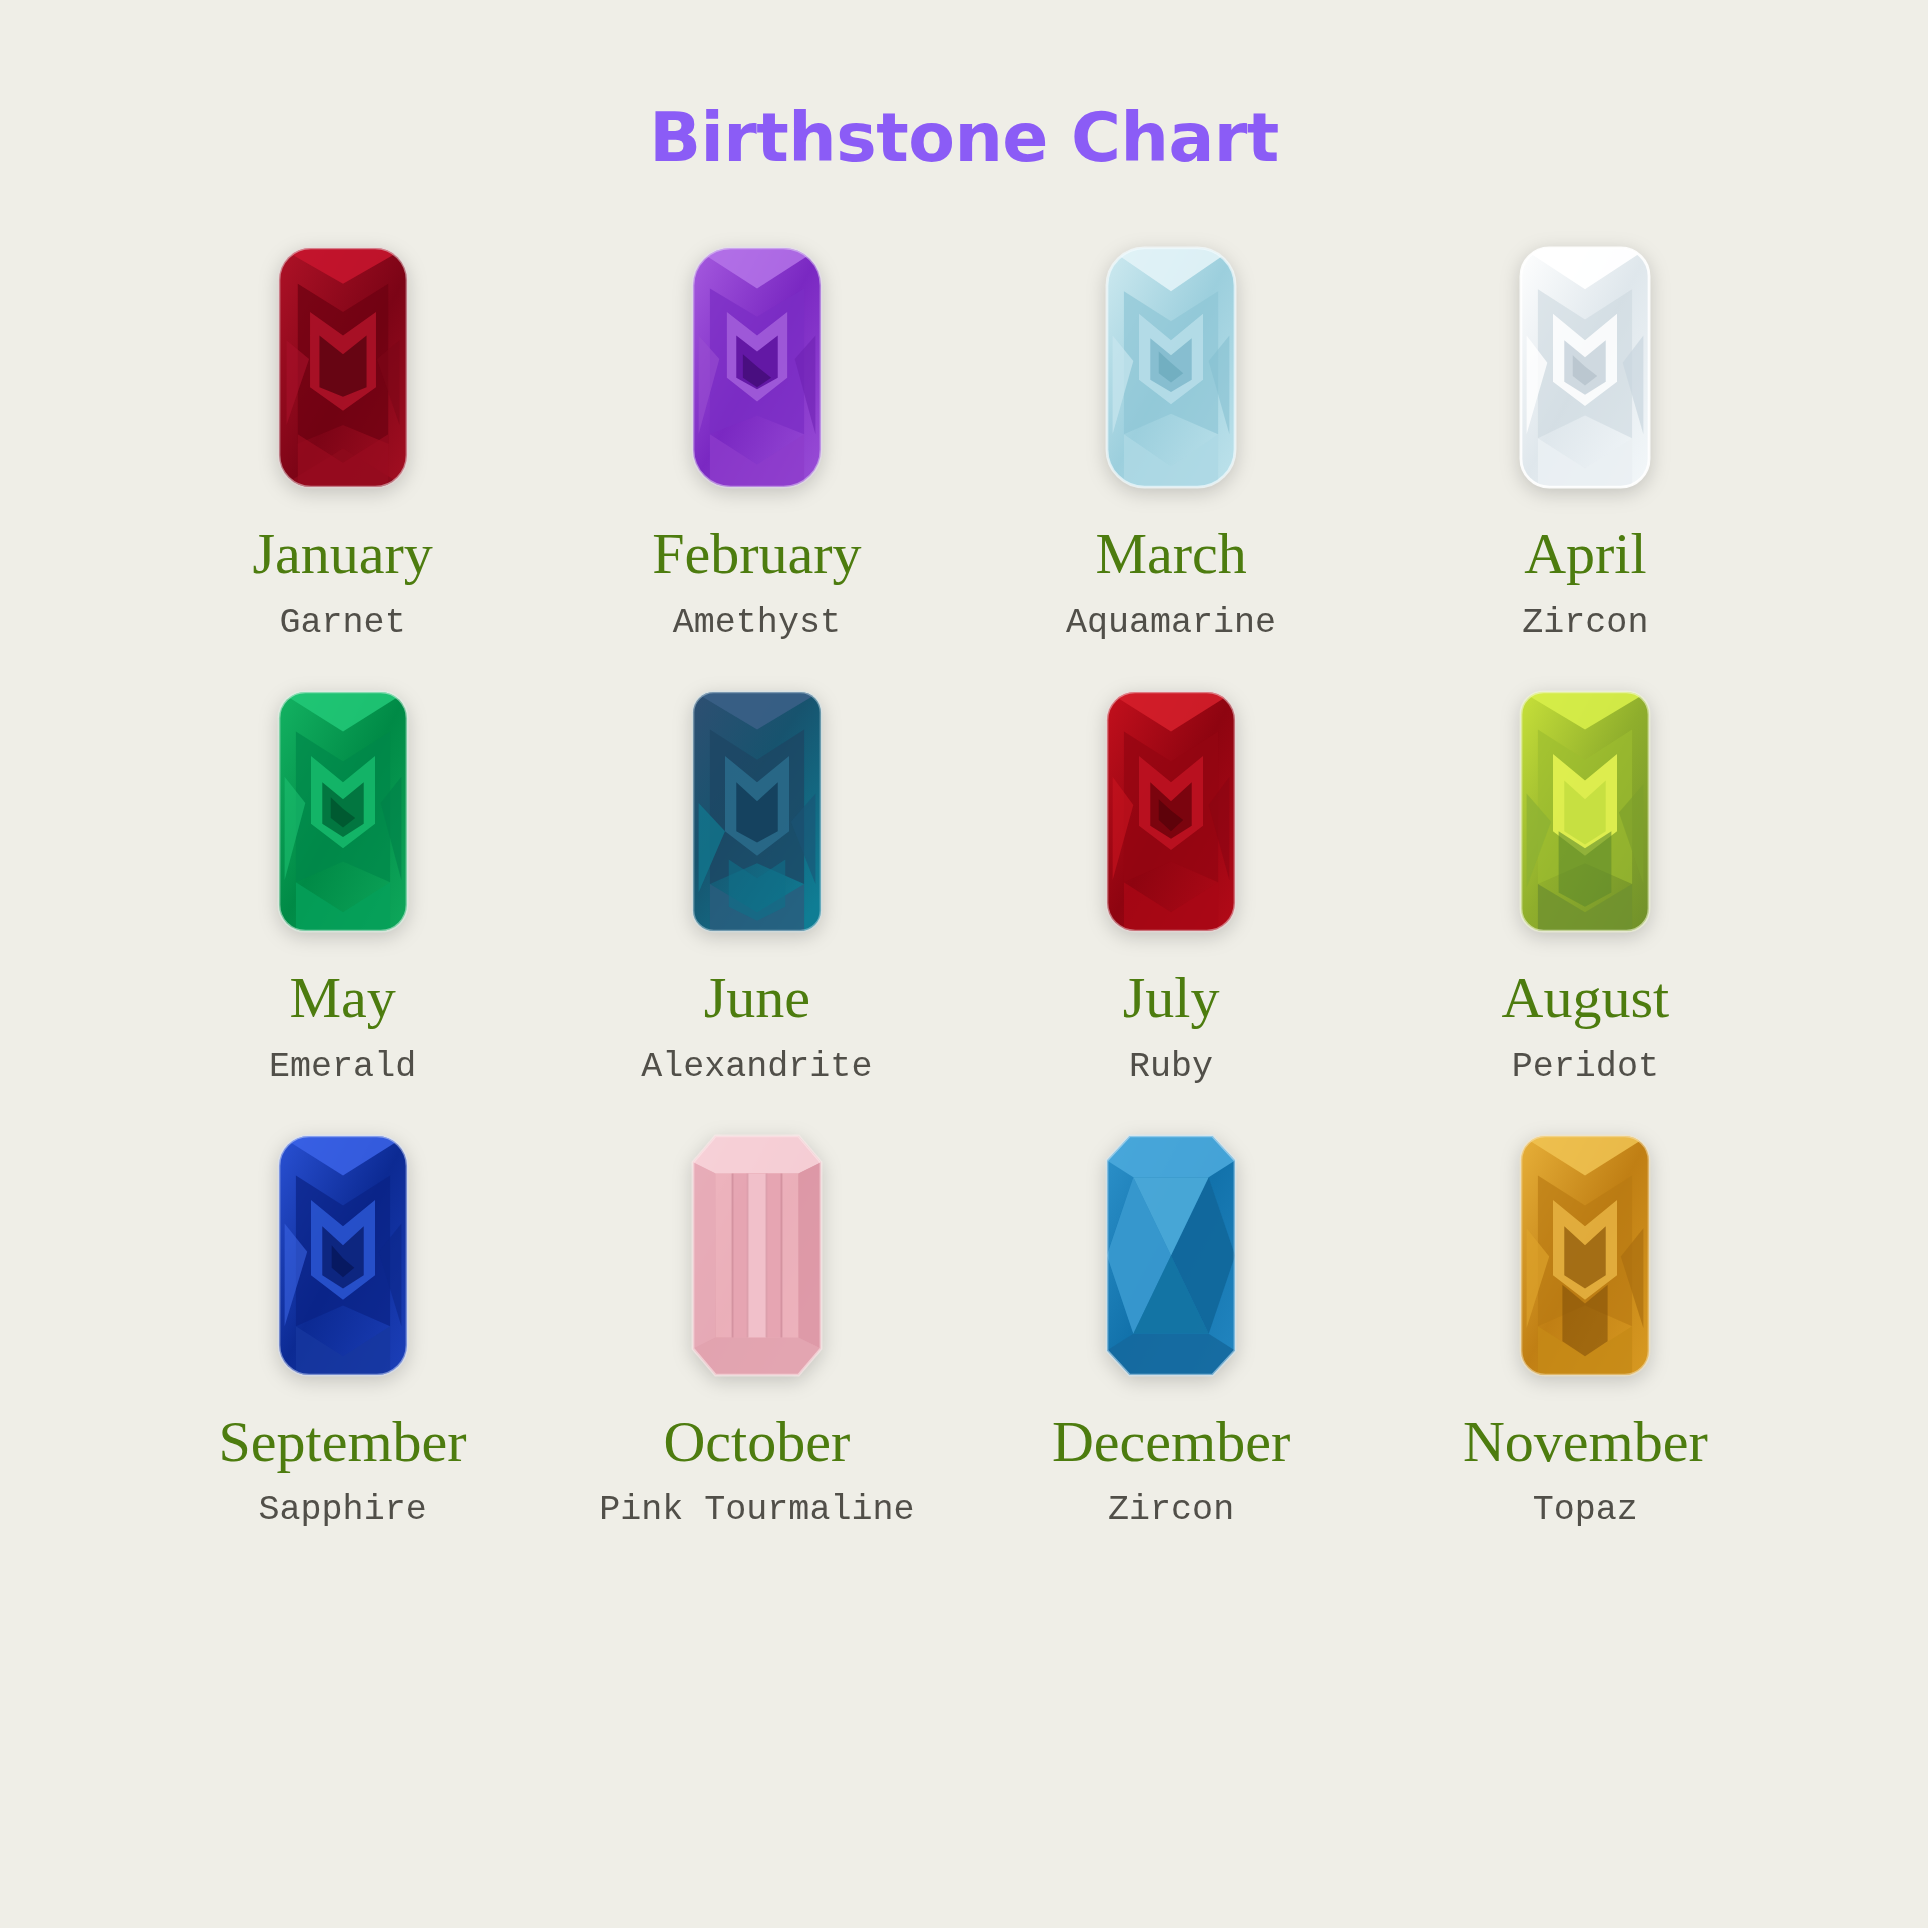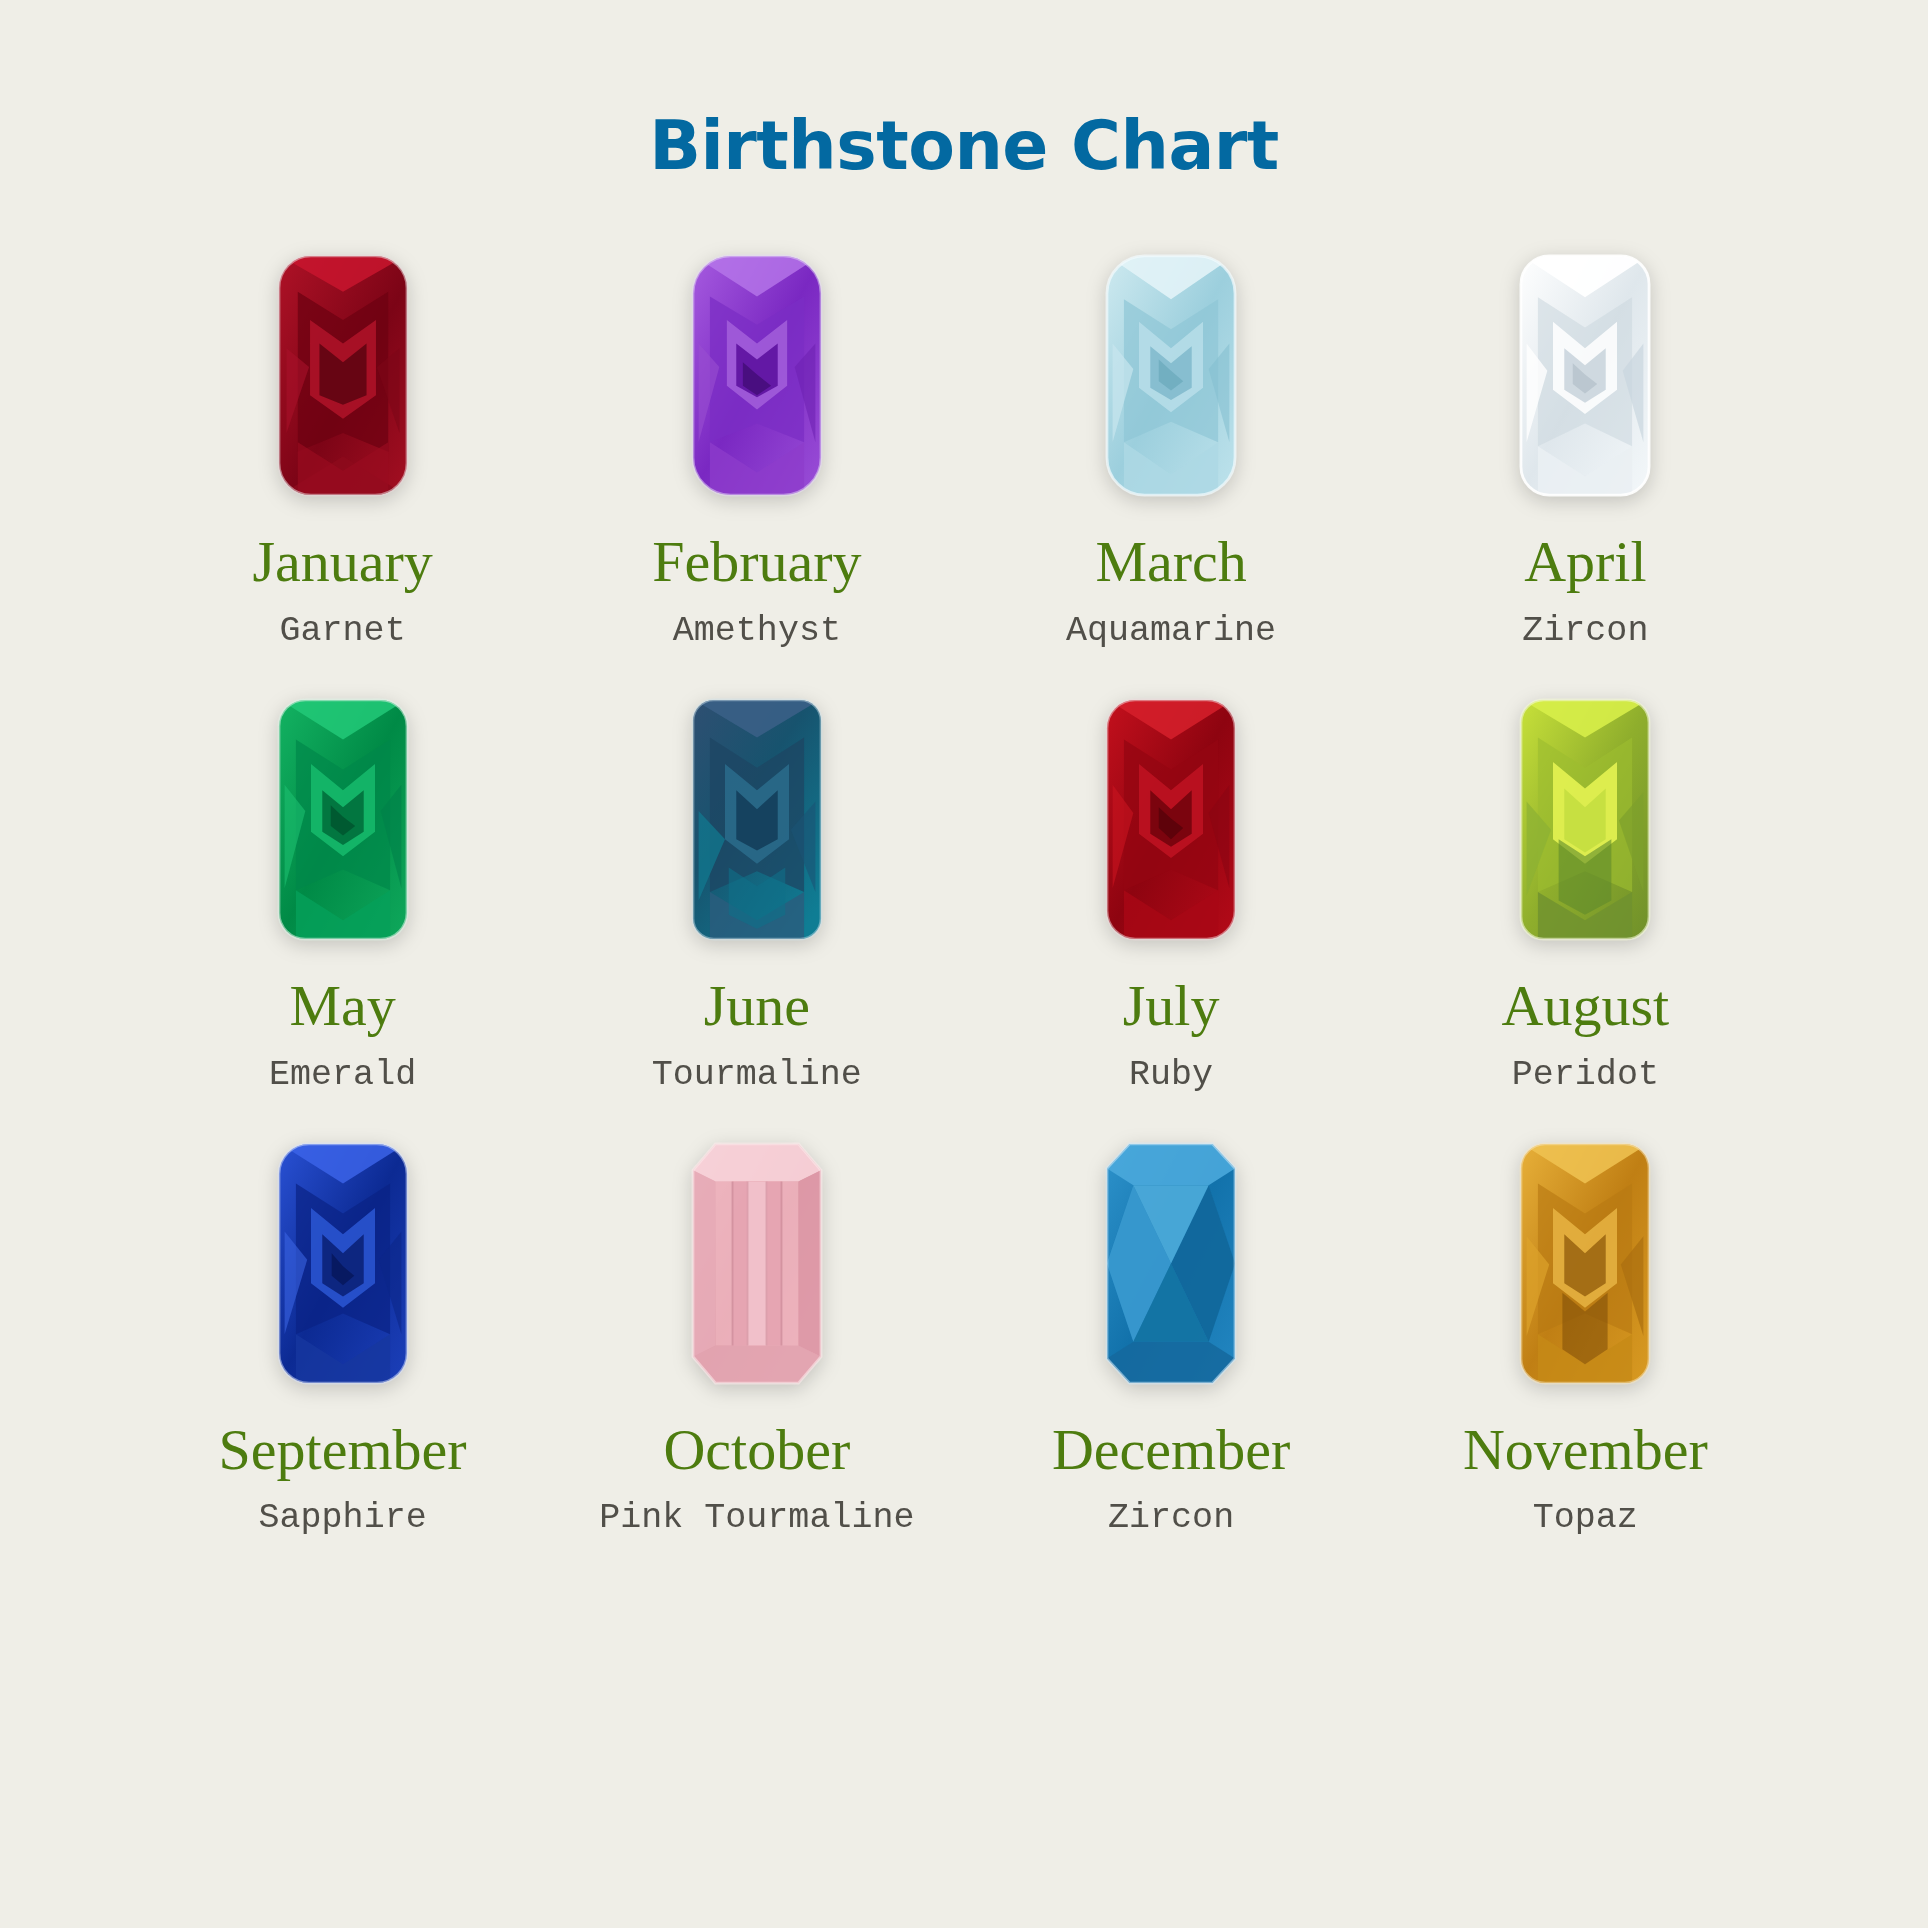--- a/index.html
+++ b/index.html
@@ -21,24 +21,24 @@
     position: relative;
   }
   .header {
     text-align: center;
     padding-top: 102px;
   }
   .title {
     font-family: "DejaVu Sans", sans-serif;
     font-weight: bold;
     font-size: 68px;
-    color: #0369a1;
+    color: #8b5cf6;
     letter-spacing: -0.5px;
     line-height: 1.05;
-    margin: 8px;
+    margin: 0;
   }
   .subtitle {
     font-family: "Liberation Serif", serif;
     font-size: 56px;
     color: #26241f;
     margin: 13px 0 0 0;
     line-height: 1.1;
   }
   .grid {
     margin: 58px auto 0 auto;
@@ -287,21 +287,21 @@
               <polygon points="8,120 36,150 8,215" fill="#12788f" opacity="0.75"></polygon>
               <polygon points="132,110 106,140 132,206" fill="#1b5474" opacity="0.6"></polygon>
               <polygon points="20,206 70,236 120,206 120,258 20,258" fill="#2a5d7d" opacity="0.8"></polygon>
               <polygon points="40,180 70,200 100,180 100,230 70,245 40,230" fill="#0f6f88" opacity="0.6"></polygon>
             </g>
             <rect x="2" y="2" width="136" height="254" rx="22" ry="22" fill="none" stroke="#cfe2ea" stroke-width="3" opacity="0.45"></rect>
           </svg>
         </div>
       </div>
       <div class="month">June</div>
-      <div class="stone">Tourmaline</div>
+      <div class="stone">Alexandrite</div>
     </div>
 
     <div class="cell">
       <div class="gem-wrap">
         <div class="gem">
           <svg width="132" height="243" viewBox="0 0 140 258">
             <defs>
               <clipPath id="c7">
                   <rect x="2" y="2" width="136" height="254" rx="30" ry="30"></rect>
                 </clipPath>

